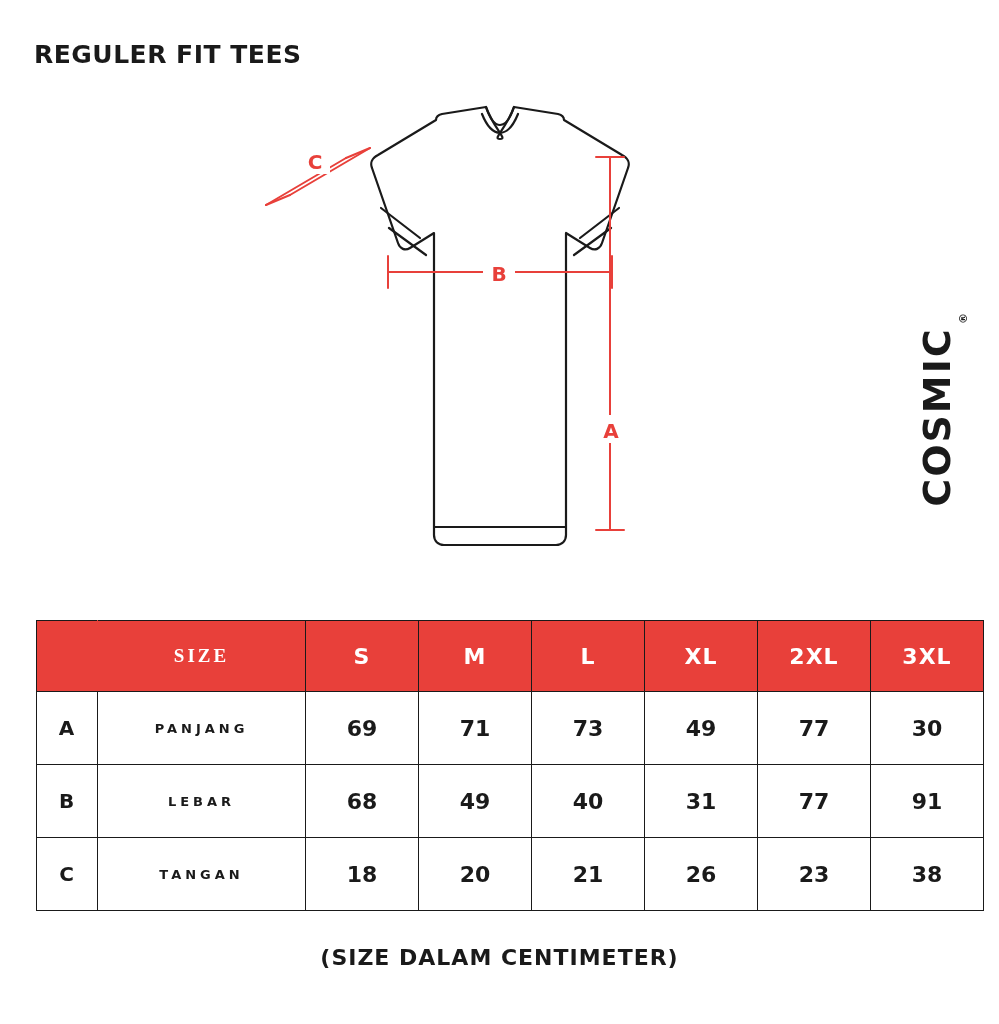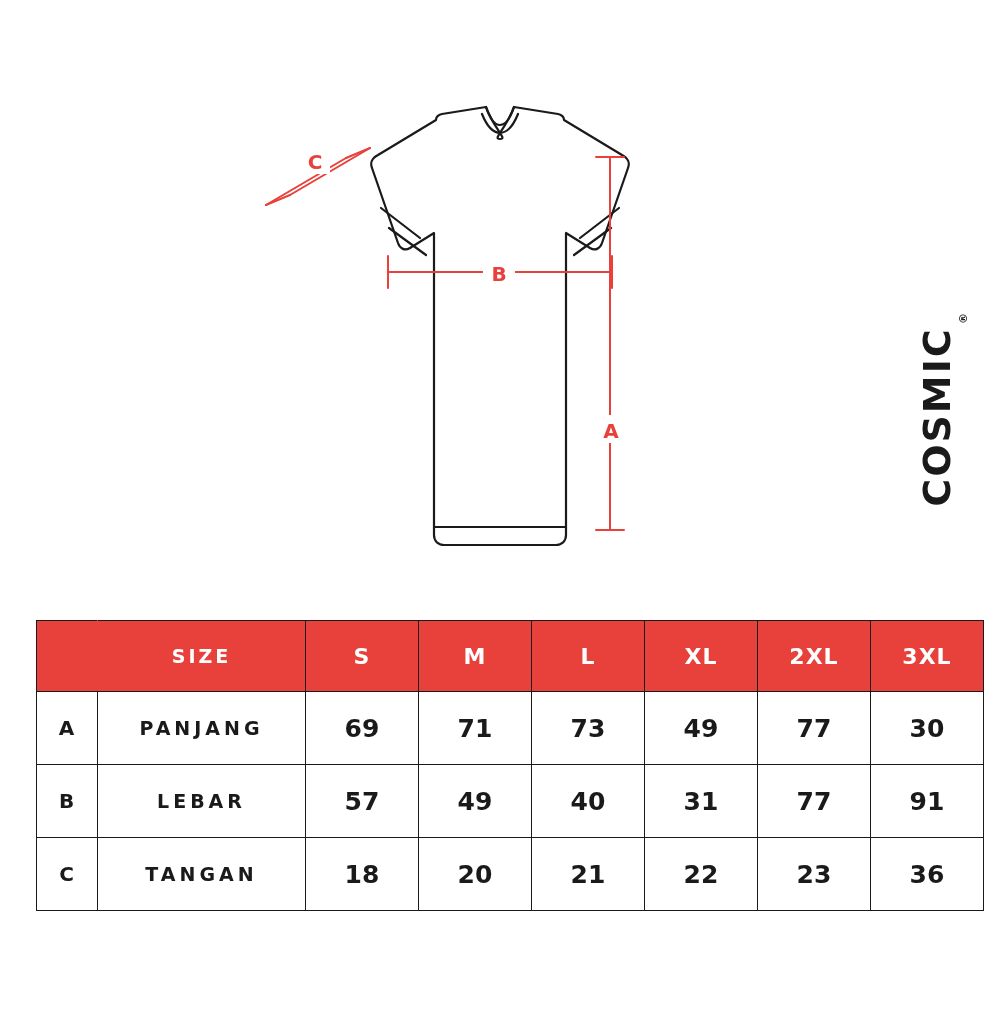--- a/index.html
+++ b/index.html
@@ -90,42 +90,43 @@
     letter-spacing: 3px;
     border-color: #e8403a;
   }
   thead th.hdr-code {
     width: 58px;
     border-right-color: #e8403a;
   }
   thead th.hdr-name {
     width: 205px;
     text-align: center;
+    font-family: Liberation Serif, serif;
   }
   thead th.hdr-size {
     width: 110px;
     font-size: 22px;
     letter-spacing: 1px;
   }
   tbody td {
     height: 70px;
     font-size: 21px;
     font-weight: 700;
     color: #1a1a1a;
   }
   tbody td.cell-code {
     font-size: 20px;
     letter-spacing: 1px;
   }
   tbody td.cell-name {
-    font-size: 19px;
+    font-size: 13px;
     letter-spacing: 4px;
   }
   tbody td.cell-val {
-    font-size: 25px;
+    font-size: 22px;
   }
   .footnote {
     position: absolute;
     left: 0;
     right: 0;
     top: 945px;
     text-align: center;
     font-size: 22px;
     font-weight: 700;
     letter-spacing: 1px;
@@ -136,20 +137,21 @@
     font-size: 20px;
     fill: #e8403a;
     font-family: "DejaVu Sans", sans-serif;
   }
 </style>
 </head>
 <body>
 
 <div class="page">
 
+  <div class="title">REGULER FIT TEES</div>
 
   <div class="shirt-area">
     <svg width="500" height="475" viewBox="0 0 500 475" xmlns="http://www.w3.org/2000/svg">
       <g fill="none" stroke="#1a1a1a" stroke-width="2.2" stroke-linejoin="round" stroke-linecap="round">
 
         <path d="M186 25 C 186 22, 188 20, 192 19 L 236 12
                  C 244 34, 258 44, 250 44
                  C 242 44, 256 34, 264 12
                  L 308 19 C 312 20, 314 22, 314 25
                  L 372 60 C 378 63, 380 68, 378 73
@@ -223,34 +225,35 @@
         <td class="cell-val">69</td>
         <td class="cell-val">71</td>
         <td class="cell-val">73</td>
         <td class="cell-val">49</td>
         <td class="cell-val">77</td>
         <td class="cell-val">30</td>
       </tr>
       <tr>
         <td class="cell-code">B</td>
         <td class="cell-name">LEBAR</td>
-        <td class="cell-val">57</td>
+        <td class="cell-val">68</td>
         <td class="cell-val">49</td>
         <td class="cell-val">40</td>
         <td class="cell-val">31</td>
         <td class="cell-val">77</td>
         <td class="cell-val">91</td>
       </tr>
       <tr>
         <td class="cell-code">C</td>
         <td class="cell-name">TANGAN</td>
         <td class="cell-val">18</td>
         <td class="cell-val">20</td>
         <td class="cell-val">21</td>
-        <td class="cell-val">22</td>
+        <td class="cell-val">26</td>
         <td class="cell-val">23</td>
-        <td class="cell-val">36</td>
+        <td class="cell-val">38</td>
       </tr>
     </tbody>
   </table>
 
+  <div class="footnote">(SIZE DALAM CENTIMETER)</div>
 
 </div>
 
 </body></html>

